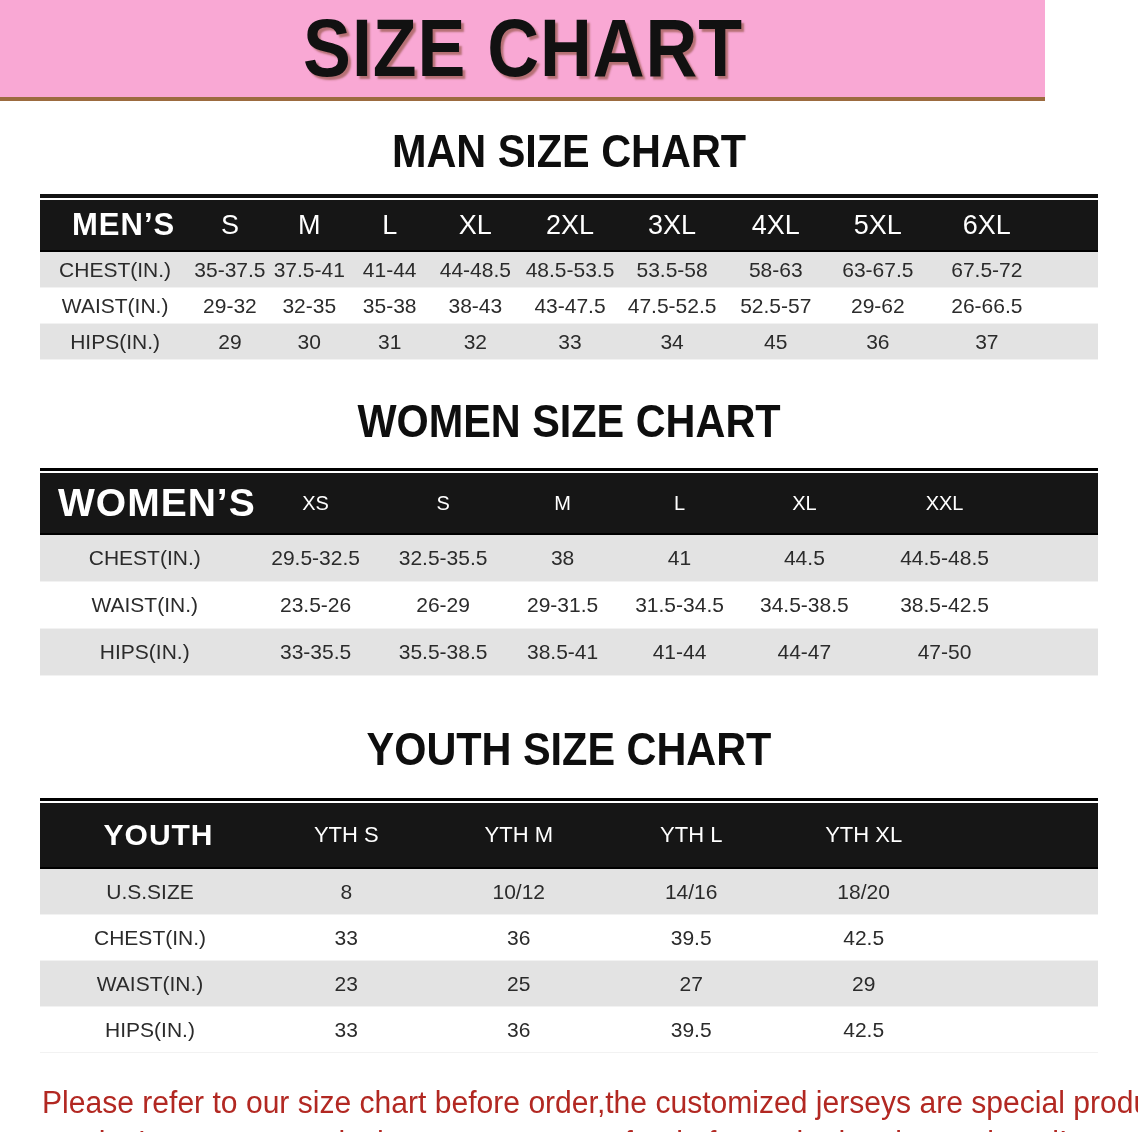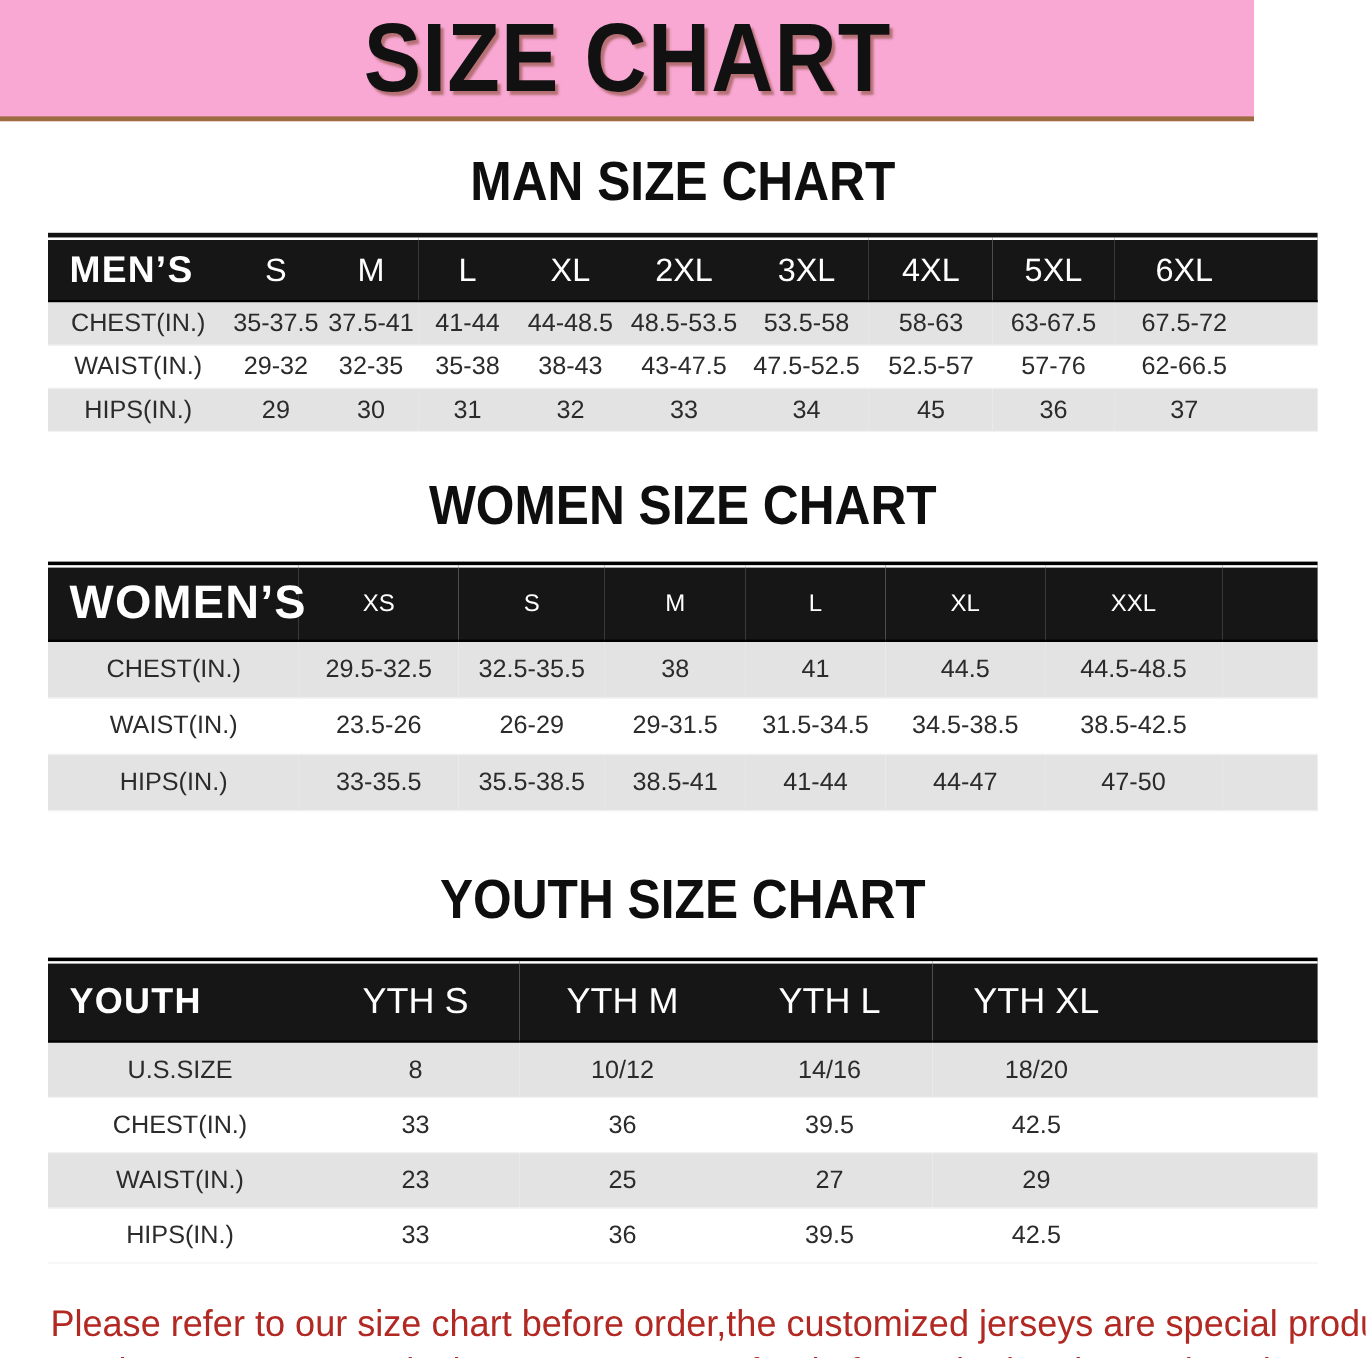--- a/index.html
+++ b/index.html
@@ -44,23 +44,23 @@
   .mt-youth { margin-top: 26px; border-top: 3px solid #000000; }
 
   tr.head-row th {
     background: #161616; color: #ffffff;
     font-weight: normal; text-align: center;
     border-top: 2px solid #ffffff;
     border-bottom: 2px solid #000000;
   }
   .mt-man   tr.head-row th { height: 48px; font-size: 27px; }
   .mt-women tr.head-row th { height: 58px; font-size: 20px; }
-  .mt-youth tr.head-row th { height: 62px; font-size: 30px; }
+  .mt-youth tr.head-row th { height: 62px; font-size: 22px; }
   tr.head-row th.group-label {
-    text-align: left; padding-left: 18px;
+    text-align: center; padding-left: 18px;
     font-weight: bold; letter-spacing: 1px;
   }
   .mt-man   tr.head-row th.group-label { font-size: 31px; }
   .mt-women tr.head-row th.group-label { font-size: 39px; }
   .mt-youth tr.head-row th.group-label { font-size: 30px; }
 
   tr.data-row td {
     text-align: center; color: #2b2b2b;
     font-size: 21px;
     border-bottom: 1px solid #f2f2f2;
@@ -131,22 +131,22 @@
   </tr>
   <tr class="data-row">
     <td class="row-label">WAIST(IN.)</td>
     <td>29-32</td>
     <td>32-35</td>
     <td>35-38</td>
     <td>38-43</td>
     <td>43-47.5</td>
     <td>47.5-52.5</td>
     <td>52.5-57</td>
-    <td>57-76</td>
-    <td>62-66.5</td>
+    <td>29-62</td>
+    <td>26-66.5</td>
     <td></td>
   </tr>
   <tr class="data-row stripe">
     <td class="row-label">HIPS(IN.)</td>
     <td>29</td>
     <td>30</td>
     <td>31</td>
     <td>32</td>
     <td>33</td>
     <td>34</td>

